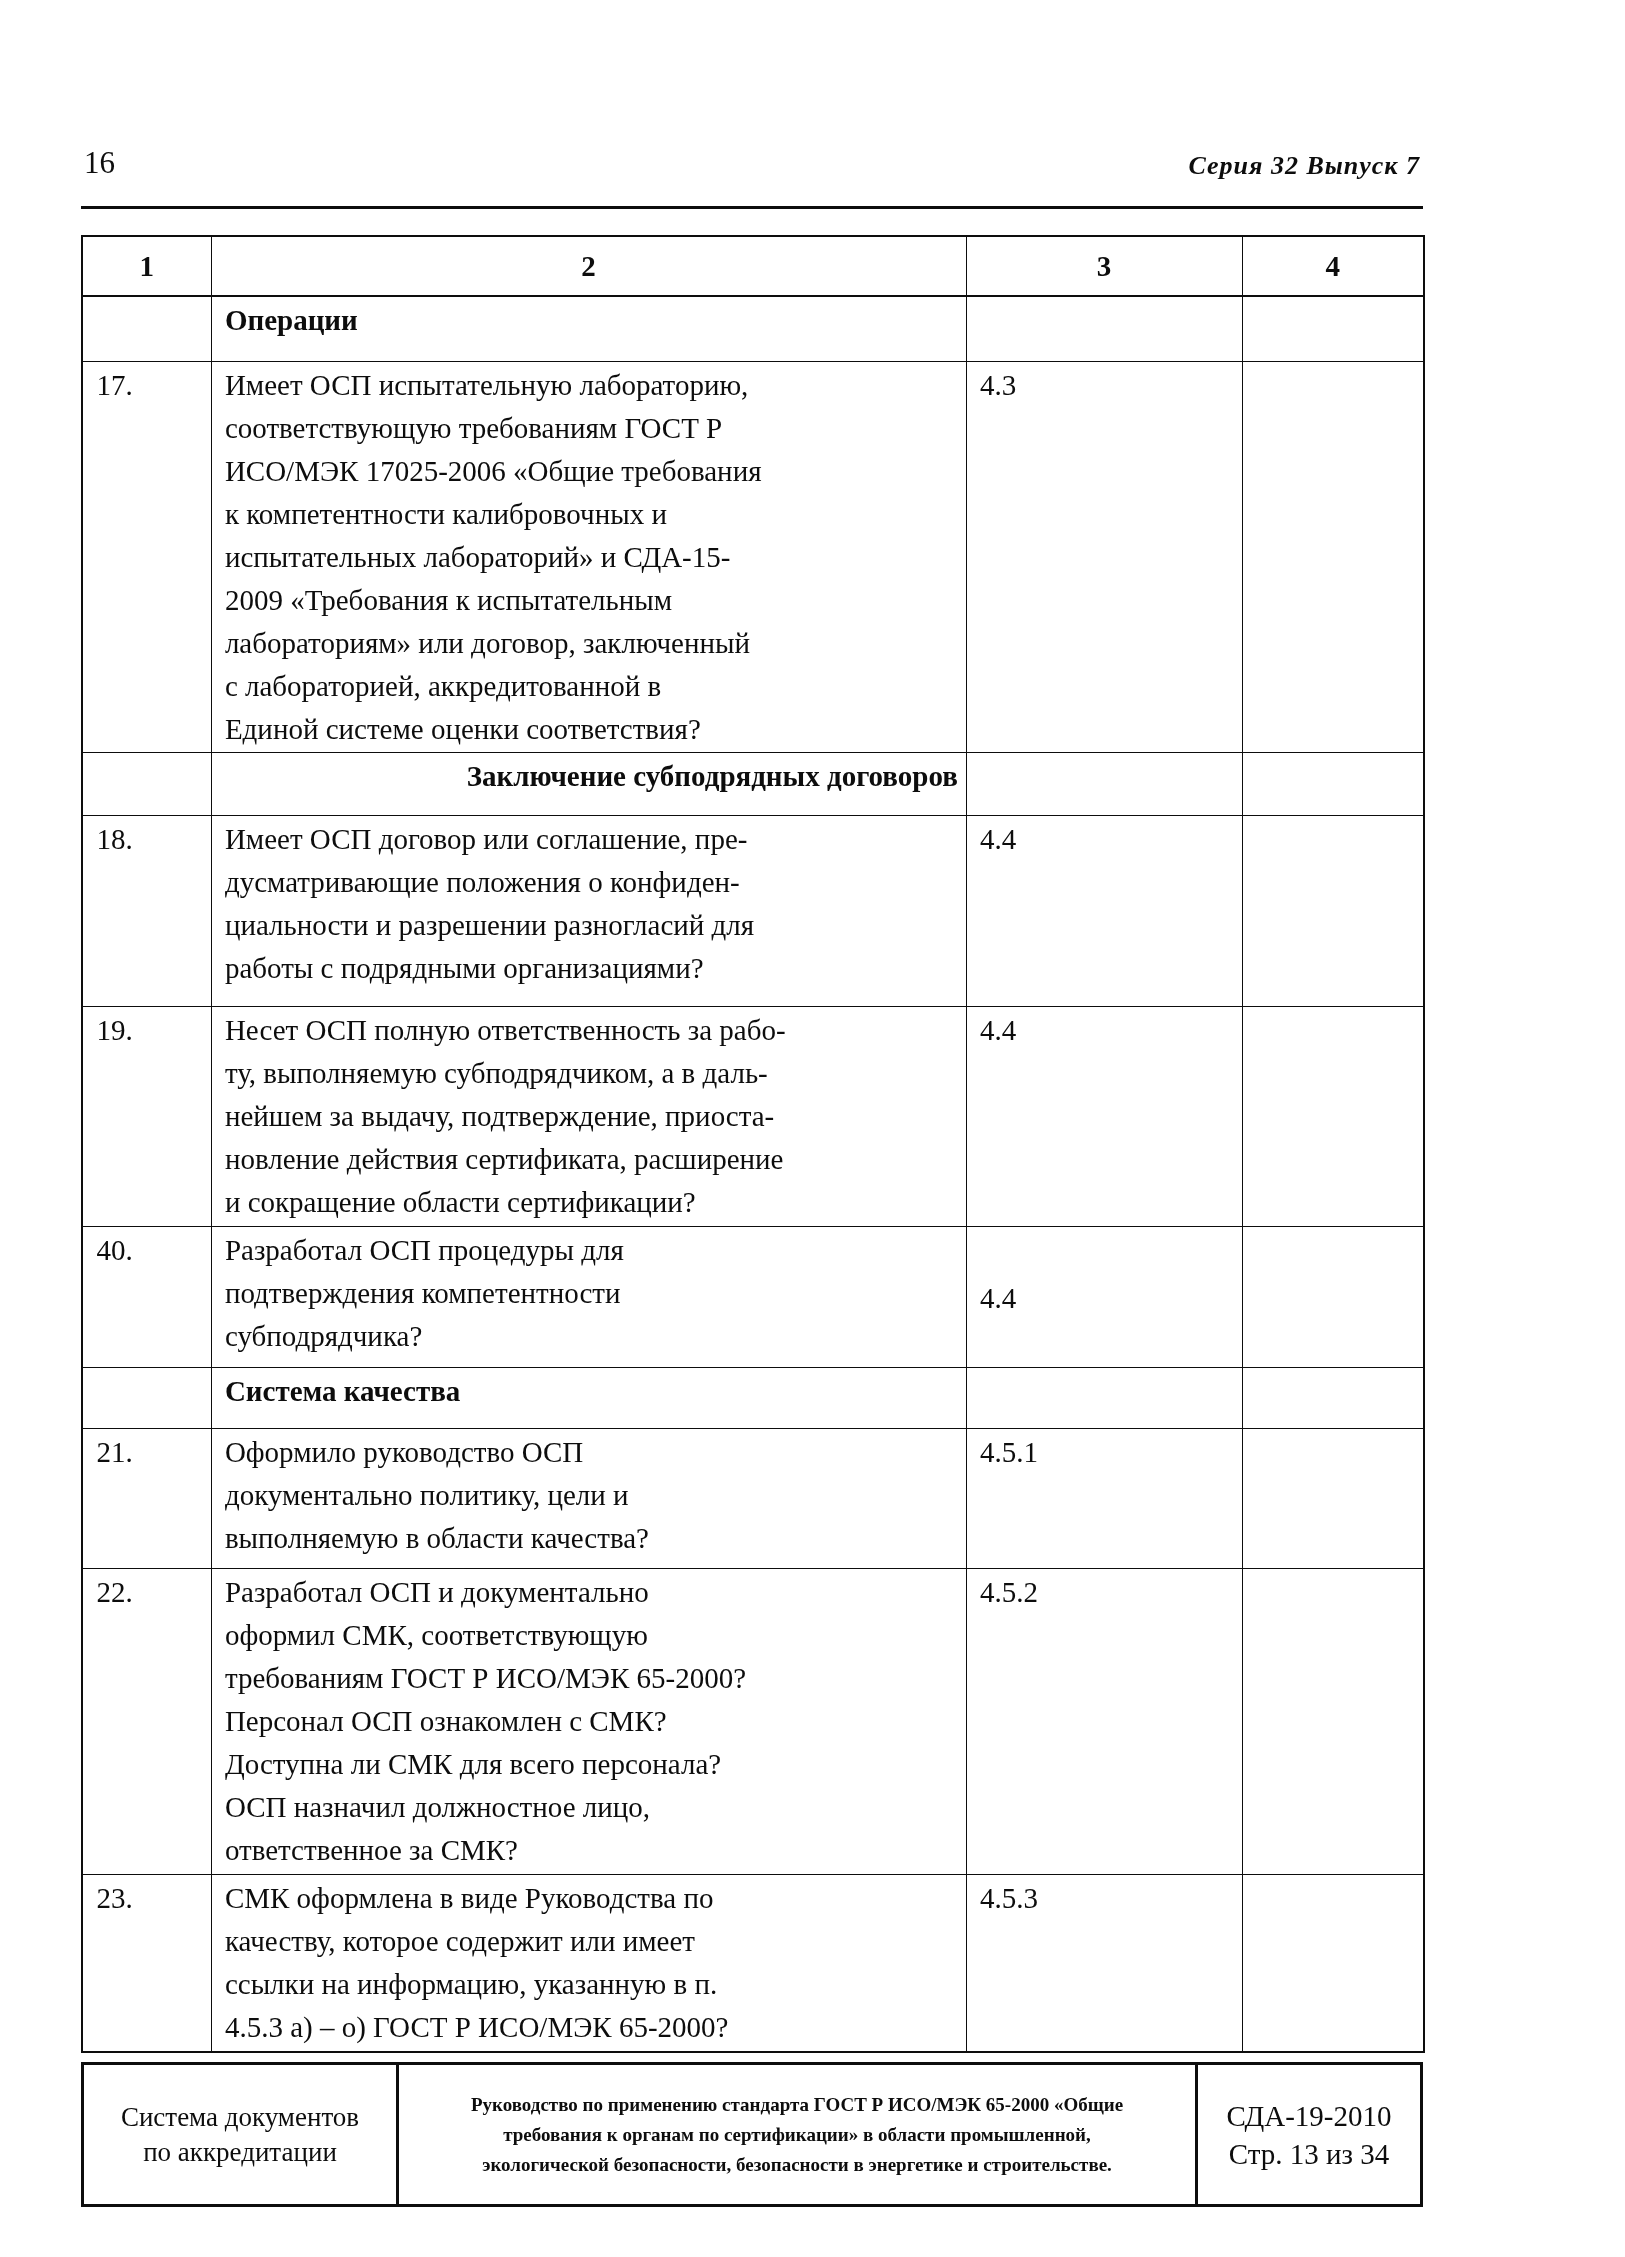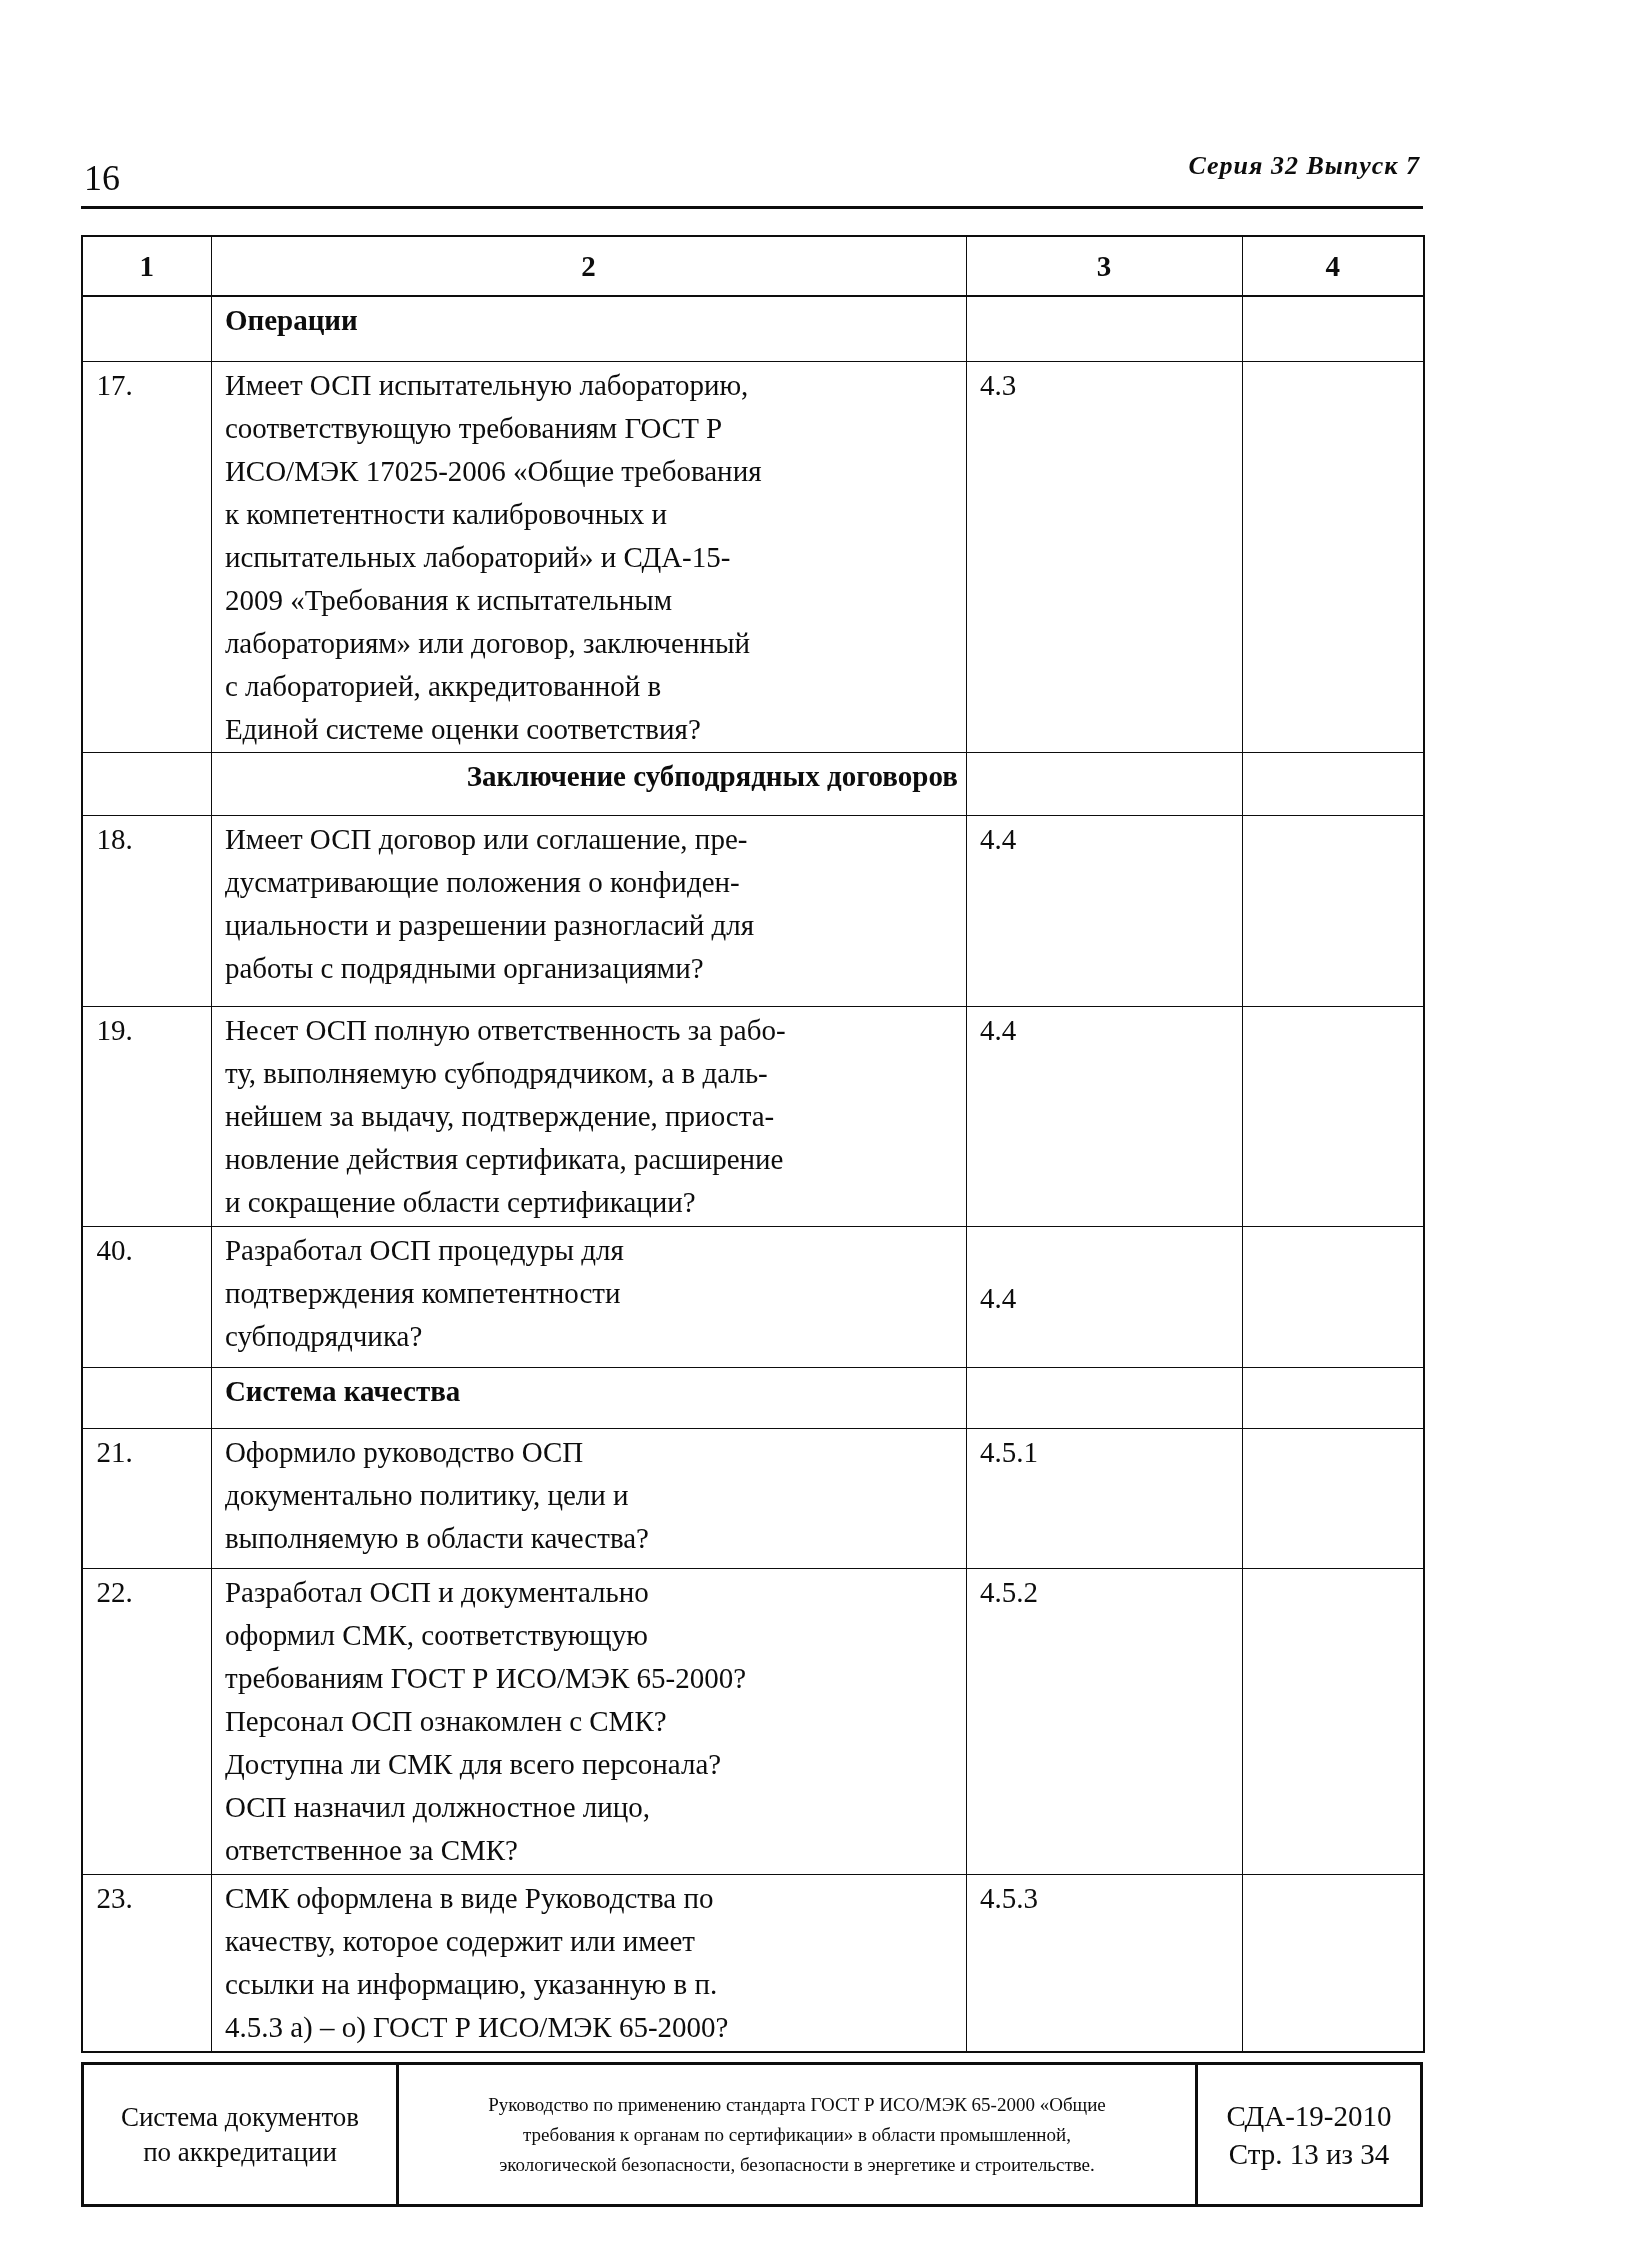--- a/index.html
+++ b/index.html
@@ -6,22 +6,22 @@
   .page{
     position:relative;
     width:1625px;height:2258px;
     background:#ffffff;
     font-family:"Liberation Serif","DejaVu Serif",serif;
     color:#0d0d0d;
     overflow:hidden;
   }
   
   .page-num{
-    position:absolute;left:84px;top:157px;
-    font-size:36px;
+    position:absolute;left:84px;top:145px;
+    font-size:31px;
   }
   .header-right{
     position:absolute;right:205px;top:151px;
     font-size:26px;font-weight:bold;font-style:italic;
     letter-spacing:1px;
   }
   .header-rule{
     position:absolute;left:81px;top:206px;
     width:1342px;height:2.9px;background:#0d0d0d;
   }
@@ -69,21 +69,21 @@
     justify-content:center;align-items:center;
     text-align:center;box-sizing:border-box;
   }
   .footer .left{
     width:315px;border-right:3.8px solid #0d0d0d;
     font-size:27px;line-height:35px;
     white-space:pre-line;
   }
   .footer .middle{
     width:799px;border-right:3.8px solid #0d0d0d;
-    font-size:19px;font-weight:normal;line-height:30px;
+    font-size:19px;font-weight:bold;line-height:30px;
     white-space:pre-line;padding:0 9.6px;
   }
   .footer .right{
     flex:1;
     font-size:29px;line-height:38px;
   }
 </style>
 </head>
 <body>
 

